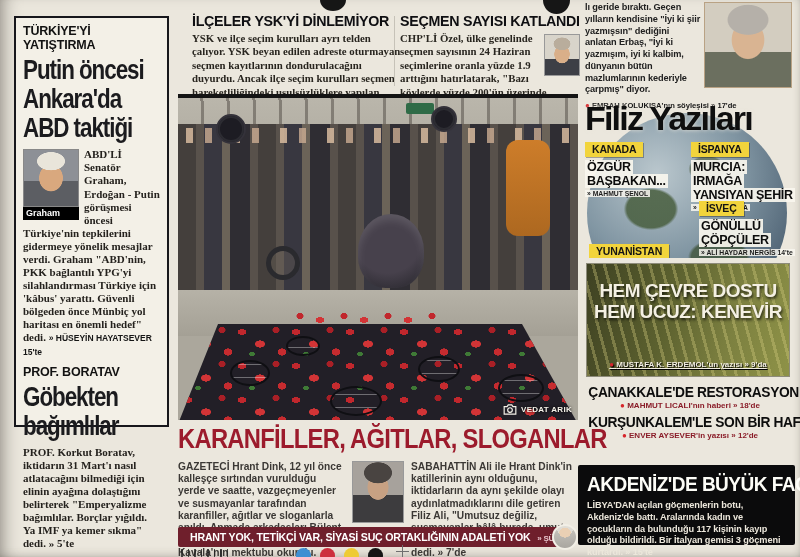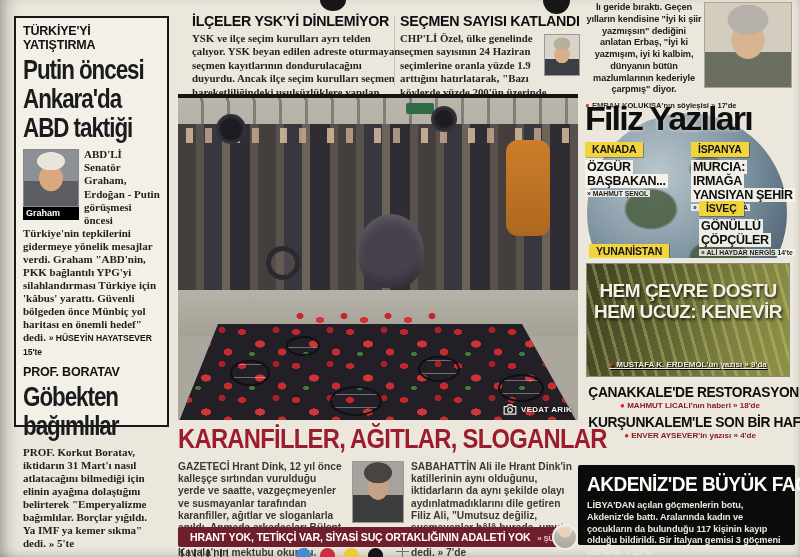--- a/index.html
+++ b/index.html
@@ -106,21 +106,21 @@
       letter-spacing:-0.2px; border-radius:2px; white-space:nowrap; }
   .strip-by { font-size:8px; color:#e6c3ca; margin-left:4px; }
   .soner { position:absolute; left:552px; top:524px; width:26px; height:26px; border-radius:50%;
       border:2px solid #f2efe6;
       background: radial-gradient(8px 7px at 50% 30%, #ead0b4 70%, transparent 72%),
                   radial-gradient(11px 8px at 50% 16%, #dfdcd4 70%, transparent 72%),
                   linear-gradient(#c9c6bf, #a9a6a0); }
 
   
   .teaser { position:absolute; left:585px; top:2px; width:210px; height:94px; }
-  .teaser-body { width:118px; font-size:9.2px; font-weight:700; line-height:1.28; color:#202020; letter-spacing:-0.1px;text-align:center; }
+  .teaser-body { width:118px; font-size:9.2px; font-weight:700; line-height:1.28; color:#202020; letter-spacing:-0.1px; }
   .teaser-by { font-size:7.6px; font-weight:700; color:#151515; margin-top:5px; }
   .red-dot { color:#d7262b; font-size:8px; }
   .teaser-photo { position:absolute; right:3px; top:0; width:88px; height:86px; border:1px solid #b9a284;
       background: radial-gradient(30px 22px at 50% 20%, #b5b0a9 66%, transparent 70%),
                   radial-gradient(24px 28px at 50% 44%, #d9b492 66%, transparent 70%),
                   linear-gradient(#d3cdc0 58%, #6b6f5f 58%); }
 
   .pazar { position:absolute; left:583px; top:99px; width:214px; height:159px; overflow:hidden; }
   .globe { position:absolute; left:4px; top:14px; width:200px; height:200px; border-radius:50%;
       background: radial-gradient(44px 34px at 32% 48%, rgba(72,94,62,.85) 55%, transparent 62%),
@@ -298,21 +298,21 @@
     <div class="rc-title">ÇANAKKALE'DE RESTORASYON FACİASI</div>
     <div class="rc-by">
       <span class="red-dot">●</span>
       <span>MAHMUT LICALI'nın haberi » 18'de</span>
     </div>
   </div>
   <div class="rc-line kursunkalem">
     <div class="rc-title">KURŞUNKALEM'LE SON BİR HAFTA</div>
     <div class="rc-by">
       <span class="red-dot">●</span>
-      <span>ENVER AYSEVER'in yazısı » 4'de</span>
+      <span>ENVER AYSEVER'in yazısı » 12'de</span>
     </div>
   </div>
 
   <div class="akdeniz">
     <div class="ak-h">AKDENİZ'DE BÜYÜK FACİA</div>
     <p class="ak-body">LİBYA'DAN açılan göçmenlerin botu, Akdeniz'de battı. Aralarında kadın ve çocukların da bulunduğu 117 kişinin kayıp olduğu bildirildi. Bir İtalyan gemisi 3 göçmeni kurtardı. » 15'te</p>
   </div>
 
   <div class="cut-marks"></div>
   <div class="dots">

